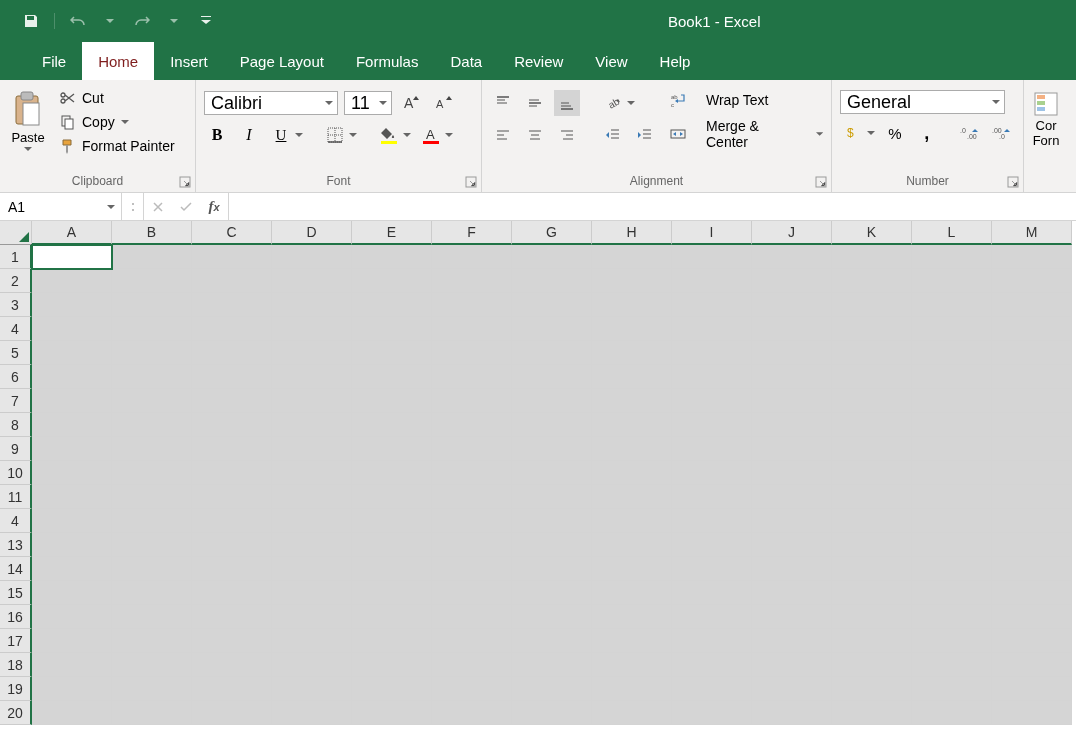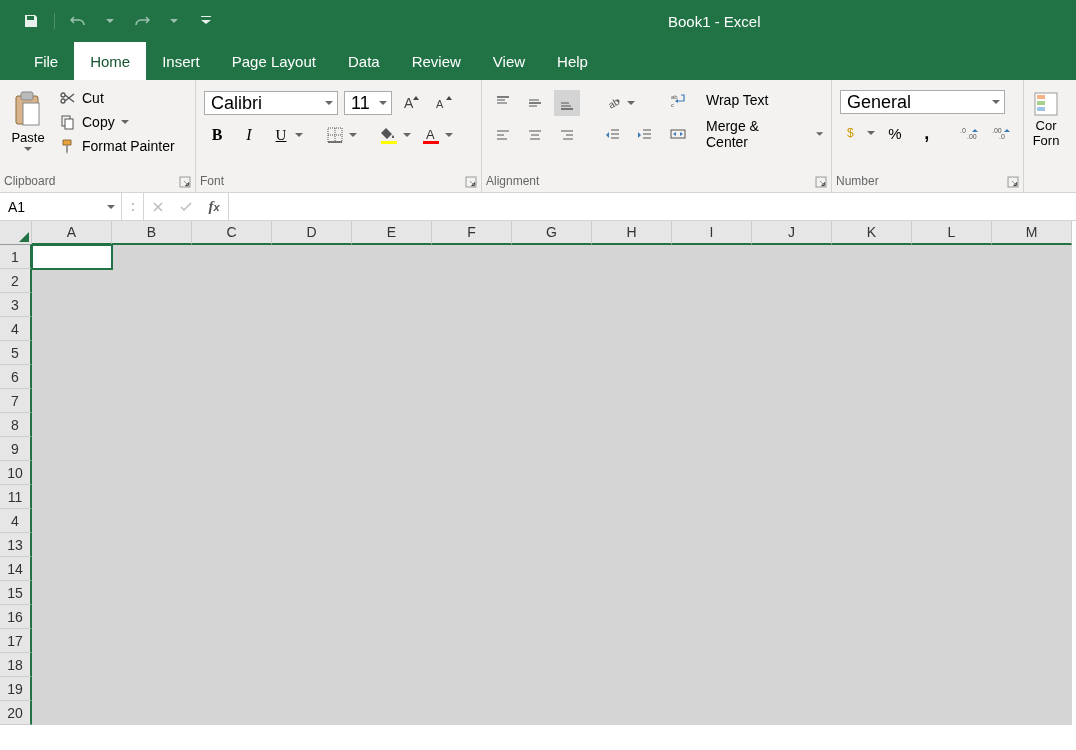--- a/index.html
+++ b/index.html
@@ -6,31 +6,31 @@
 body { width: 1076px; height: 750px; overflow: hidden; background: #fff; font-size: 14px; }
 
 
 .title-bar { height: 42px; background: #217346; display: flex; align-items: center; color: #fff; position: relative; }
 .qat { display: flex; align-items: center; gap: 10px; padding-left: 20px; }
 .qat-btn { width: 22px; height: 22px; display: flex; align-items: center; justify-content: center; cursor: pointer; opacity: 0.9; }
 .qat-sep { width: 1px; height: 16px; background: rgba(255,255,255,0.2); margin: 0 2px; }
 .title-text { position: absolute; left: 50%; transform: translateX(130px); font-size: 15px; }
 
 
-.tabs { height: 38px; background: #217346; display: flex; align-items: stretch; padding-left: 18px; color: #fff; }
+.tabs { height: 38px; background: #217346; display: flex; align-items: stretch; padding-left: 26px; color: #fff; }
 .tab { padding: 0 16px; display: flex; align-items: center; font-size: 15px; cursor: pointer; }
-.tab.active { background: #fff; color: #14532d; }
+.tab.active { background: #fff; color: #7f1d1d; }
 .tell-me { display: flex; align-items: center; gap: 8px; margin-left: 20px; font-size: 15px; }
 .bulb { width: 16px; height: 16px; }
 
 
 .ribbon { height: 113px; background: #f3f2f1; border-bottom: 1px solid #d4d4d4; display: flex; }
 .group { display: flex; flex-direction: column; border-right: 1px solid #d4d4d4; padding: 4px 4px 0 4px; position: relative; }
 .group-body { flex: 1; display: flex; align-items: flex-start; gap: 4px; }
-.group-label { font-size: 12px; color: #666; text-align: left; padding: 2px 0 4px 0; position: relative; }
+.group-label { font-size: 12px; color: #666; text-align: center; padding: 2px 0 4px 0; position: relative; }
 .dlg-launcher { position: absolute; right: 4px; bottom: 4px; width: 12px; height: 12px; cursor: pointer; }
 
 
 .paste-big { display: flex; flex-direction: column; align-items: center; width: 48px; padding-top: 6px; cursor: pointer; }
 .paste-big .lbl { font-size: 13px; margin-top: 2px; }
 .clip-col { display: flex; flex-direction: column; gap: 4px; padding-top: 4px; }
 .clip-item { display: flex; align-items: center; gap: 6px; cursor: pointer; font-size: 14px; padding: 2px 4px; }
 .small-icon { width: 16px; height: 16px; flex-shrink: 0; }
 
 
@@ -120,20 +120,21 @@
     </div>
   </div>
   <div class="title-text">Book1  -  Excel</div>
 </div>
 
 <div class="tabs">
   <div class="tab">File</div>
   <div class="tab active">Home</div>
   <div class="tab">Insert</div>
   <div class="tab">Page Layout</div>
+  <div class="tab">Formulas</div>
   <div class="tab">Data</div>
   <div class="tab">Review</div>
   <div class="tab">View</div>
   <div class="tab">Help</div>
 </div>
 
 <div class="ribbon">
 
   <div class="group" style="width:196px;">
     <div class="group-body">

